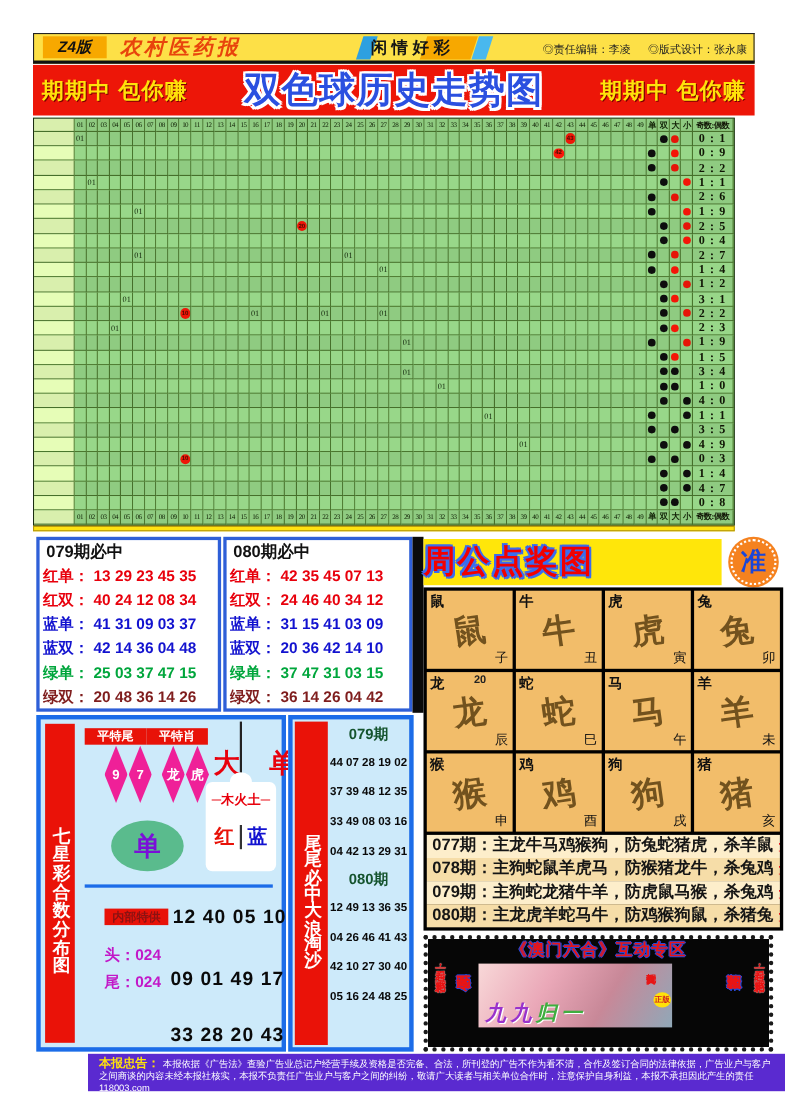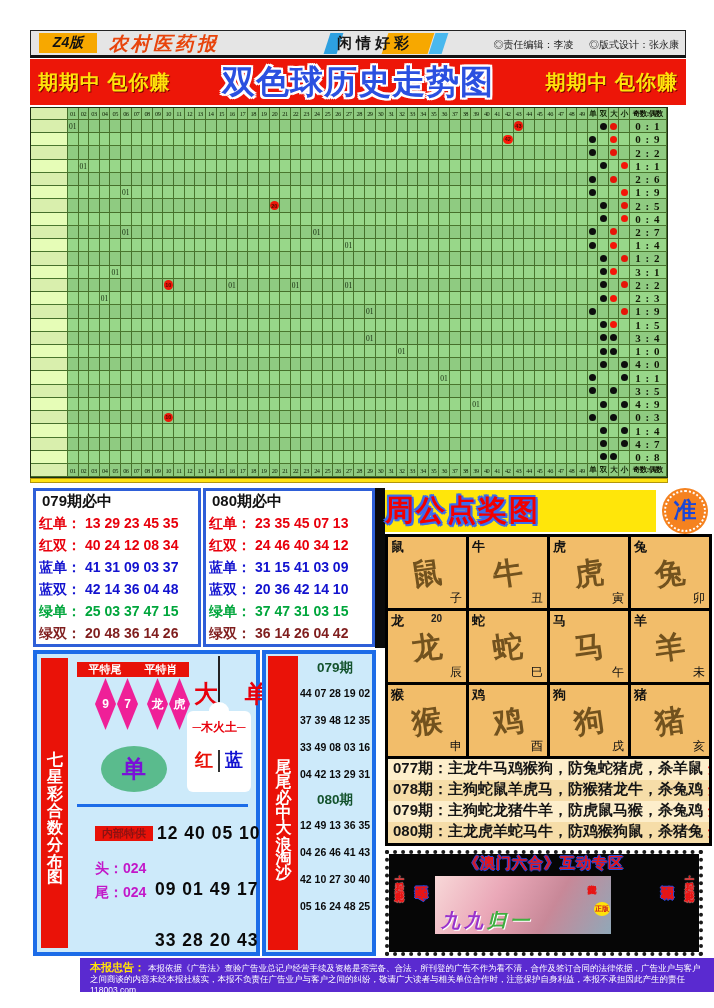--- a/index.html
+++ b/index.html
@@ -1,20 +1,20 @@
 <!DOCTYPE html>
 <html><head>
 <meta charset="utf-8">
 <style>
   html,body{margin:0;padding:0;background:#fff}
   #page{position:relative;width:714px;height:1008px;background:#fff;overflow:hidden;
         font-family:"Liberation Sans",sans-serif;color:#111}
 
   
-  #header{position:absolute;left:30px;top:30px;width:656px;height:28px;background:#e5e5e5;
+  #header{position:absolute;left:30px;top:30px;width:656px;height:28px;background:#fde047;
           border:1px solid #222;border-bottom:3px solid #111;box-sizing:border-box}
   #edition{position:absolute;left:8px;top:2px;width:58px;height:20px;background:#f7a800;
            color:#111;font-weight:800;font-size:14px;display:flex;align-items:center;justify-content:center;font-style:italic}
   #paper-name{position:absolute;left:78px;top:0px;font-size:19px;font-weight:800;color:#e8440c;
               font-style:italic;letter-spacing:3px;line-height:25px}
   #logo{position:absolute;left:296px;top:2px;width:118px;height:21px}
   #logo .sk1,#logo .sk2{position:absolute;top:0;width:13px;height:21px;background:#2da0e0;transform:skewX(-18deg)}
   #logo .sk1{left:0}#logo .sk2{right:0;background:#49b8ee}
   #logo .oj{position:absolute;left:58px;top:0;width:46px;height:21px;background:#f7a800;transform:skewX(-18deg)}
   #logo .lt{position:absolute;left:10px;top:1px;font-size:15px;font-weight:800;letter-spacing:4px;color:#151515}
@@ -1959,21 +1959,21 @@
       </div>
       <div class="prow cgreen2">
         <span class="pl">绿双：</span>
         <span>20 48 36 14 26</span>
       </div>
     </div>
   <div class="pbox" id="box080">
       <div class="bt">080期必中</div>
       <div class="prow cred">
         <span class="pl">红单：</span>
-        <span>23 35 45 07 13</span>
+        <span>42 35 45 07 13</span>
       </div>
       <div class="prow cred">
         <span class="pl">红双：</span>
         <span>24 46 40 34 12</span>
       </div>
       <div class="prow cblue">
         <span class="pl">蓝单：</span>
         <span>31 15 41 03 09</span>
       </div>
       <div class="prow cblue">

